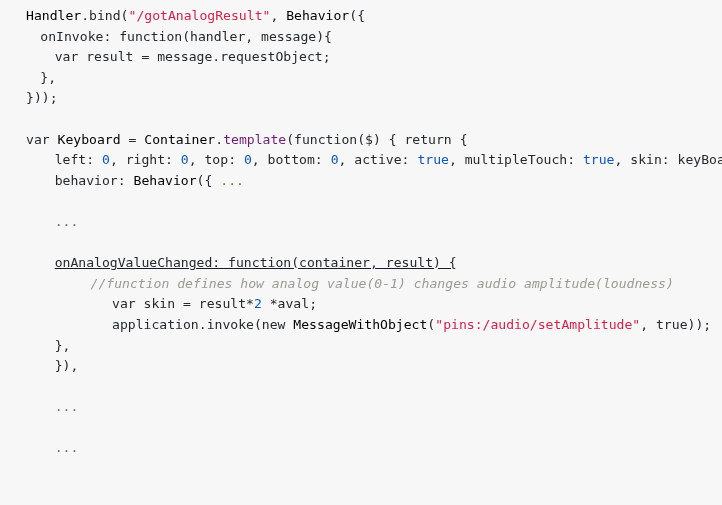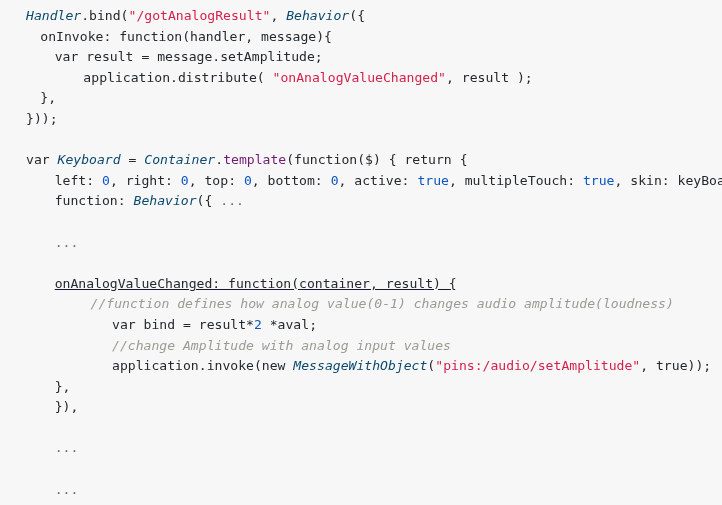--- a/index.html
+++ b/index.html
@@ -26,49 +26,47 @@
     height: 20.6px;
     line-height: 20.6px;
     font-size: 13.1px;
     letter-spacing: 0px;
     white-space: pre;
     padding-left: 26px;
     color: #1a1a2e;
   }
   .tok { white-space: pre; }
   .t-plain   { color: #24292e; }
-  .t-type    { color: #0c4a6e; font-style: italic; }
+  .t-type    { color: #000000; }
   .t-method  { color: #701a75; }
   .t-string  { color: #d6214b; }
   .t-number  { color: #0b55c4; }
   .t-comment { color: #9b9b94; font-style: italic; text-align: center; }
   .t-dots    { color: #6f6f52; }
 </style>
 </head>
 <body>
 
 <div id="code-block">
   <div id="code-lines">
       <div class="code-line" style="text-indent: 0px;"><span class="tok t-type">Handler</span><span class="tok t-plain">.bind(</span><span class="tok t-string">"/gotAnalogResult"</span><span class="tok t-plain">, </span><span class="tok t-type">Behavior</span><span class="tok t-plain">({</span></div>
       <div class="code-line" style="text-indent: 14.34px;"><span class="tok t-plain">onInvoke: function(handler, message){</span></div>
-      <div class="code-line" style="text-indent: 28.68px;"><span class="tok t-plain">var result = message.setAmplitude;</span></div>
-      <div class="code-line" style="text-indent: 57.36px;"><span class="tok t-plain">application.distribute( </span><span class="tok t-string">"onAnalogValueChanged"</span><span class="tok t-plain">, result );</span></div>
+      <div class="code-line" style="text-indent: 28.68px;"><span class="tok t-plain">var result = message.requestObject;</span></div>
       <div class="code-line" style="text-indent: 14.34px;"><span class="tok t-plain">},</span></div>
       <div class="code-line" style="text-indent: 0px;"><span class="tok t-plain">}));</span></div>
       <div class="code-line" style="text-indent: 0px;">&nbsp;</div>
       <div class="code-line" style="text-indent: 0px;"><span class="tok t-plain">var </span><span class="tok t-type">Keyboard</span><span class="tok t-plain"> = </span><span class="tok t-type">Container</span><span class="tok t-plain">.</span><span class="tok t-method">template</span><span class="tok t-plain">(function($) { return {</span></div>
       <div class="code-line" style="text-indent: 28.68px;"><span class="tok t-plain">left: </span><span class="tok t-number">0</span><span class="tok t-plain">, right: </span><span class="tok t-number">0</span><span class="tok t-plain">, top: </span><span class="tok t-number">0</span><span class="tok t-plain">, bottom: </span><span class="tok t-number">0</span><span class="tok t-plain">, active: </span><span class="tok t-number">true</span><span class="tok t-plain">, multipleTouch: </span><span class="tok t-number">true</span><span class="tok t-plain">, skin: keyBoa</span></div>
-      <div class="code-line" style="text-indent: 28.68px;"><span class="tok t-plain">function: </span><span class="tok t-type">Behavior</span><span class="tok t-plain">({ </span><span class="tok t-dots">...</span></div>
+      <div class="code-line" style="text-indent: 28.68px;"><span class="tok t-plain">behavior: </span><span class="tok t-type">Behavior</span><span class="tok t-plain">({ </span><span class="tok t-dots">...</span></div>
       <div class="code-line" style="text-indent: 0px;">&nbsp;</div>
       <div class="code-line" style="text-indent: 28.68px;"><span class="tok t-dots">...</span></div>
       <div class="code-line" style="text-indent: 0px;">&nbsp;</div>
       <div class="code-line" style="text-indent: 28.68px; text-decoration: underline;"><span class="tok t-plain">onAnalogValueChanged: function(container, result) {</span></div>
       <div class="code-line" style="text-indent: 64.53px;"><span class="tok t-comment">//function defines how analog value(0-1) changes audio amplitude(loudness)</span></div>
-      <div class="code-line" style="text-indent: 86.04px;"><span class="tok t-plain">var bind = result*</span><span class="tok t-number">2</span><span class="tok t-plain"> *aval;</span></div>
-      <div class="code-line" style="text-indent: 86.04px;"><span class="tok t-comment">//change Amplitude with analog input values</span></div>
+      <div class="code-line" style="text-indent: 86.04px;"><span class="tok t-plain">var skin = result*</span><span class="tok t-number">2</span><span class="tok t-plain"> *aval;</span></div>
       <div class="code-line" style="text-indent: 86.04px;"><span class="tok t-plain">application.invoke(new </span><span class="tok t-type">MessageWithObject</span><span class="tok t-plain">(</span><span class="tok t-string">"pins:/audio/setAmplitude"</span><span class="tok t-plain">, true));</span></div>
       <div class="code-line" style="text-indent: 28.68px;"><span class="tok t-plain">},</span></div>
       <div class="code-line" style="text-indent: 28.68px;"><span class="tok t-plain">}),</span></div>
       <div class="code-line" style="text-indent: 0px;">&nbsp;</div>
       <div class="code-line" style="text-indent: 28.68px;"><span class="tok t-dots">...</span></div>
       <div class="code-line" style="text-indent: 0px;">&nbsp;</div>
       <div class="code-line" style="text-indent: 28.68px;"><span class="tok t-dots">...</span></div>
     </div>
 </div>
 

